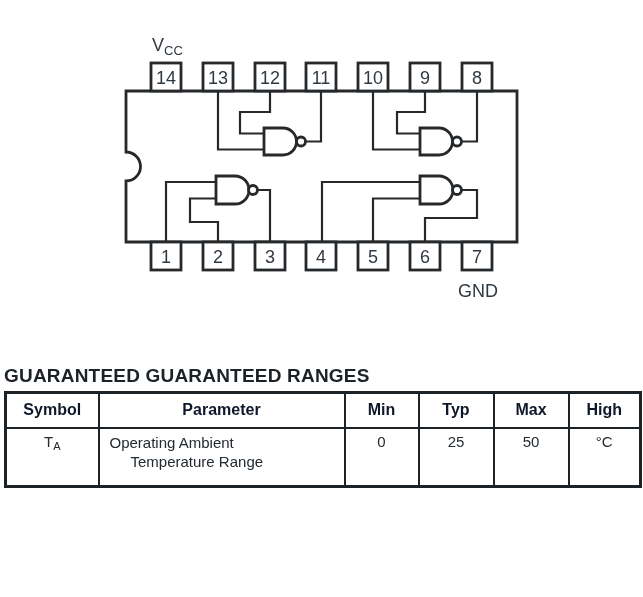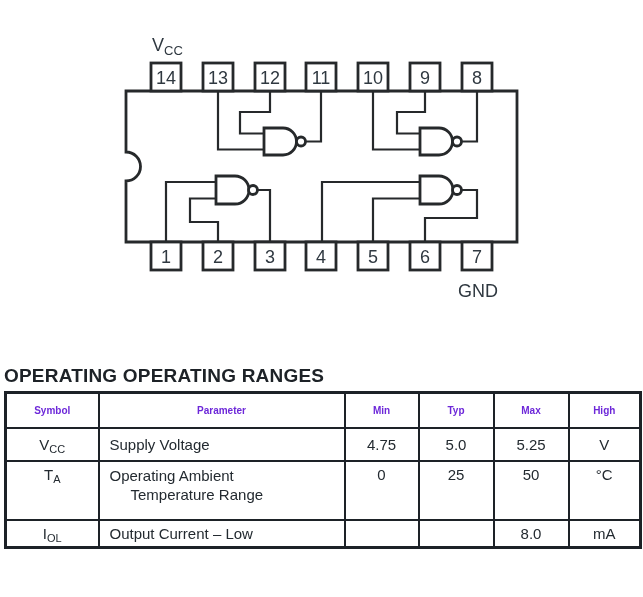--- a/index.html
+++ b/index.html
@@ -35,25 +35,25 @@
     border: 3px solid #1d2227;
     font-size: 15px;
     color: #232a30;
   }
   table.ranges th, table.ranges td {
     border: 2px solid #1d2227;
     vertical-align: middle;
     overflow: hidden;
   }
   table.ranges th {
-    font-size: 10px;
+    font-size: 16px;
     font-weight: bold;
     text-align: center;
     height: 35px;
-    color: #6d28d9;
+    color: #0f172a;
   }
   td.c-symbol { text-align: center; }
   td.c-param  { text-align: left; padding-left: 10px; }
   td.c-val    { text-align: center; }
   tr.r-vcc td { height: 33px; }
   tr.r-ta  td { height: 59px; vertical-align: top; padding-top: 4px; }
   tr.r-ioh td { height: 33px; }
   tr.r-iol td { height: 28px; }
   .sym-sub {
     font-size: 11px;
@@ -136,21 +136,21 @@
       <text x="477" y="263">7</text>
     </g>
 
     <g font-family="Liberation Sans, sans-serif" fill="#2f3840">
       <text x="152" y="51" font-size="18">V</text>
       <text x="164" y="55" font-size="13">CC</text>
       <text x="458" y="297" font-size="18">GND</text>
     </g>
   </svg>
 
-  <div class="section-title">OPERATING OPERATING RANGES</div>
+  <div class="section-title">GUARANTEED GUARANTEED RANGES</div>
 
   <table class="ranges">
     <colgroup>
       <col style="width:93px">
         <col style="width:246px">
         <col style="width:74px">
       <col style="width:75px">
         <col style="width:75px">
         <col style="width:72px">
     </colgroup>
@@ -158,47 +158,27 @@
       <tr>
         <th>Symbol</th>
         <th>Parameter</th>
         <th>Min</th>
         <th>Typ</th>
         <th>Max</th>
         <th>High</th>
       </tr>
     </thead>
     <tbody>
-      <tr class="r-vcc">
-        <td class="c-symbol"><span>V</span><span class="sym-sub">CC</span></td>
-        <td class="c-param">
-            <span class="param-line">Supply Voltage</span>
-          </td>
-        <td class="c-val">4.75</td>
-        <td class="c-val">5.0</td>
-        <td class="c-val">5.25</td>
-        <td class="c-val">V</td>
-      </tr>
       <tr class="r-ta">
         <td class="c-symbol"><span>T</span><span class="sym-sub">A</span></td>
         <td class="c-param">
             <span class="param-line">Operating Ambient</span>
             <span class="param-line2">Temperature Range</span>
           </td>
         <td class="c-val">0</td>
         <td class="c-val">25</td>
         <td class="c-val">50</td>
         <td class="c-val">°C</td>
       </tr>
-      <tr class="r-iol">
-        <td class="c-symbol"><span>I</span><span class="sym-sub">OL</span></td>
-        <td class="c-param">
-            <span class="param-line">Output Current – Low</span>
-          </td>
-        <td class="c-val"></td>
-        <td class="c-val"></td>
-        <td class="c-val">8.0</td>
-        <td class="c-val">mA</td>
-      </tr>
     </tbody>
   </table>
 
 </div>
 
 </body></html>

